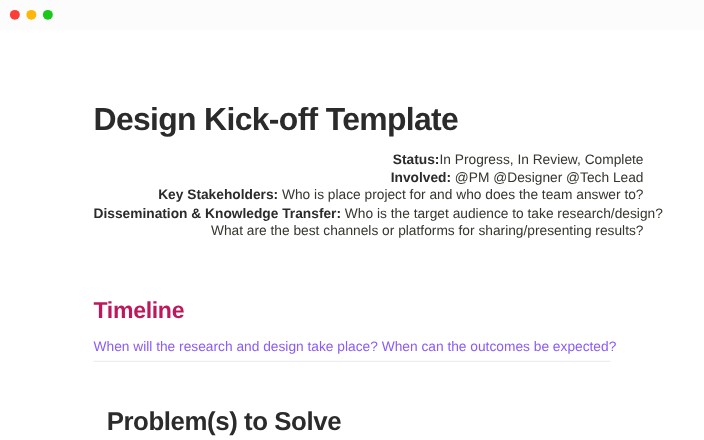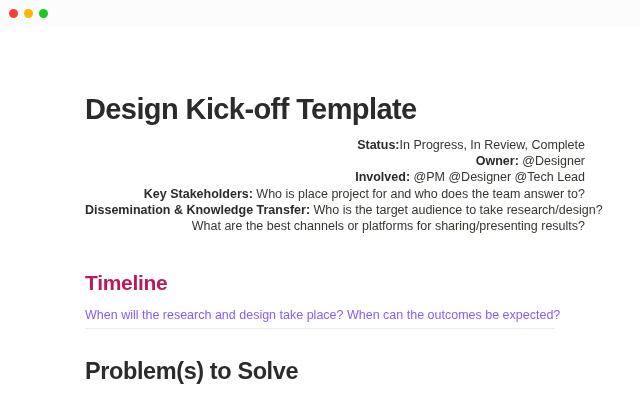--- a/index.html
+++ b/index.html
@@ -129,21 +129,21 @@
     top: 301px;
     left: 0;
     width: 470px;
     height: 1px;
     background: #ebecee;
     border: none;
     margin: 0;
   }
 
   .section-problems-title {
-    margin: 0;
+    margin: 12px;
     padding: 0;
     position: absolute;
     top: 330px;
     left: 0;
     font-size: 23.5px;
     font-weight: bold;
     letter-spacing: -0.4px;
     color: #2b2b2b;
     line-height: 28px;
     white-space: nowrap;
@@ -166,23 +166,20 @@
     <div class="doc-inner">
 
       <h1 class="doc-title">Design Kick-off Template</h1>
 
       <div class="meta-block">
 
         <div class="meta-line">
           <b>Status:</b><span>In Progress, In Review, Complete</span>
         </div>
 
-        <div class="meta-line">
-          <b>Owner:</b><span> @Designer</span>
-        </div>
 
         <div class="meta-line">
           <b>Involved:</b><span> @PM @Designer @Tech Lead</span>
         </div>
 
         <div class="meta-line">
           <b>Key Stakeholders:</b><span> Who is place project for and who does the team answer to?</span>
         </div>
 
         <div class="meta-line">

